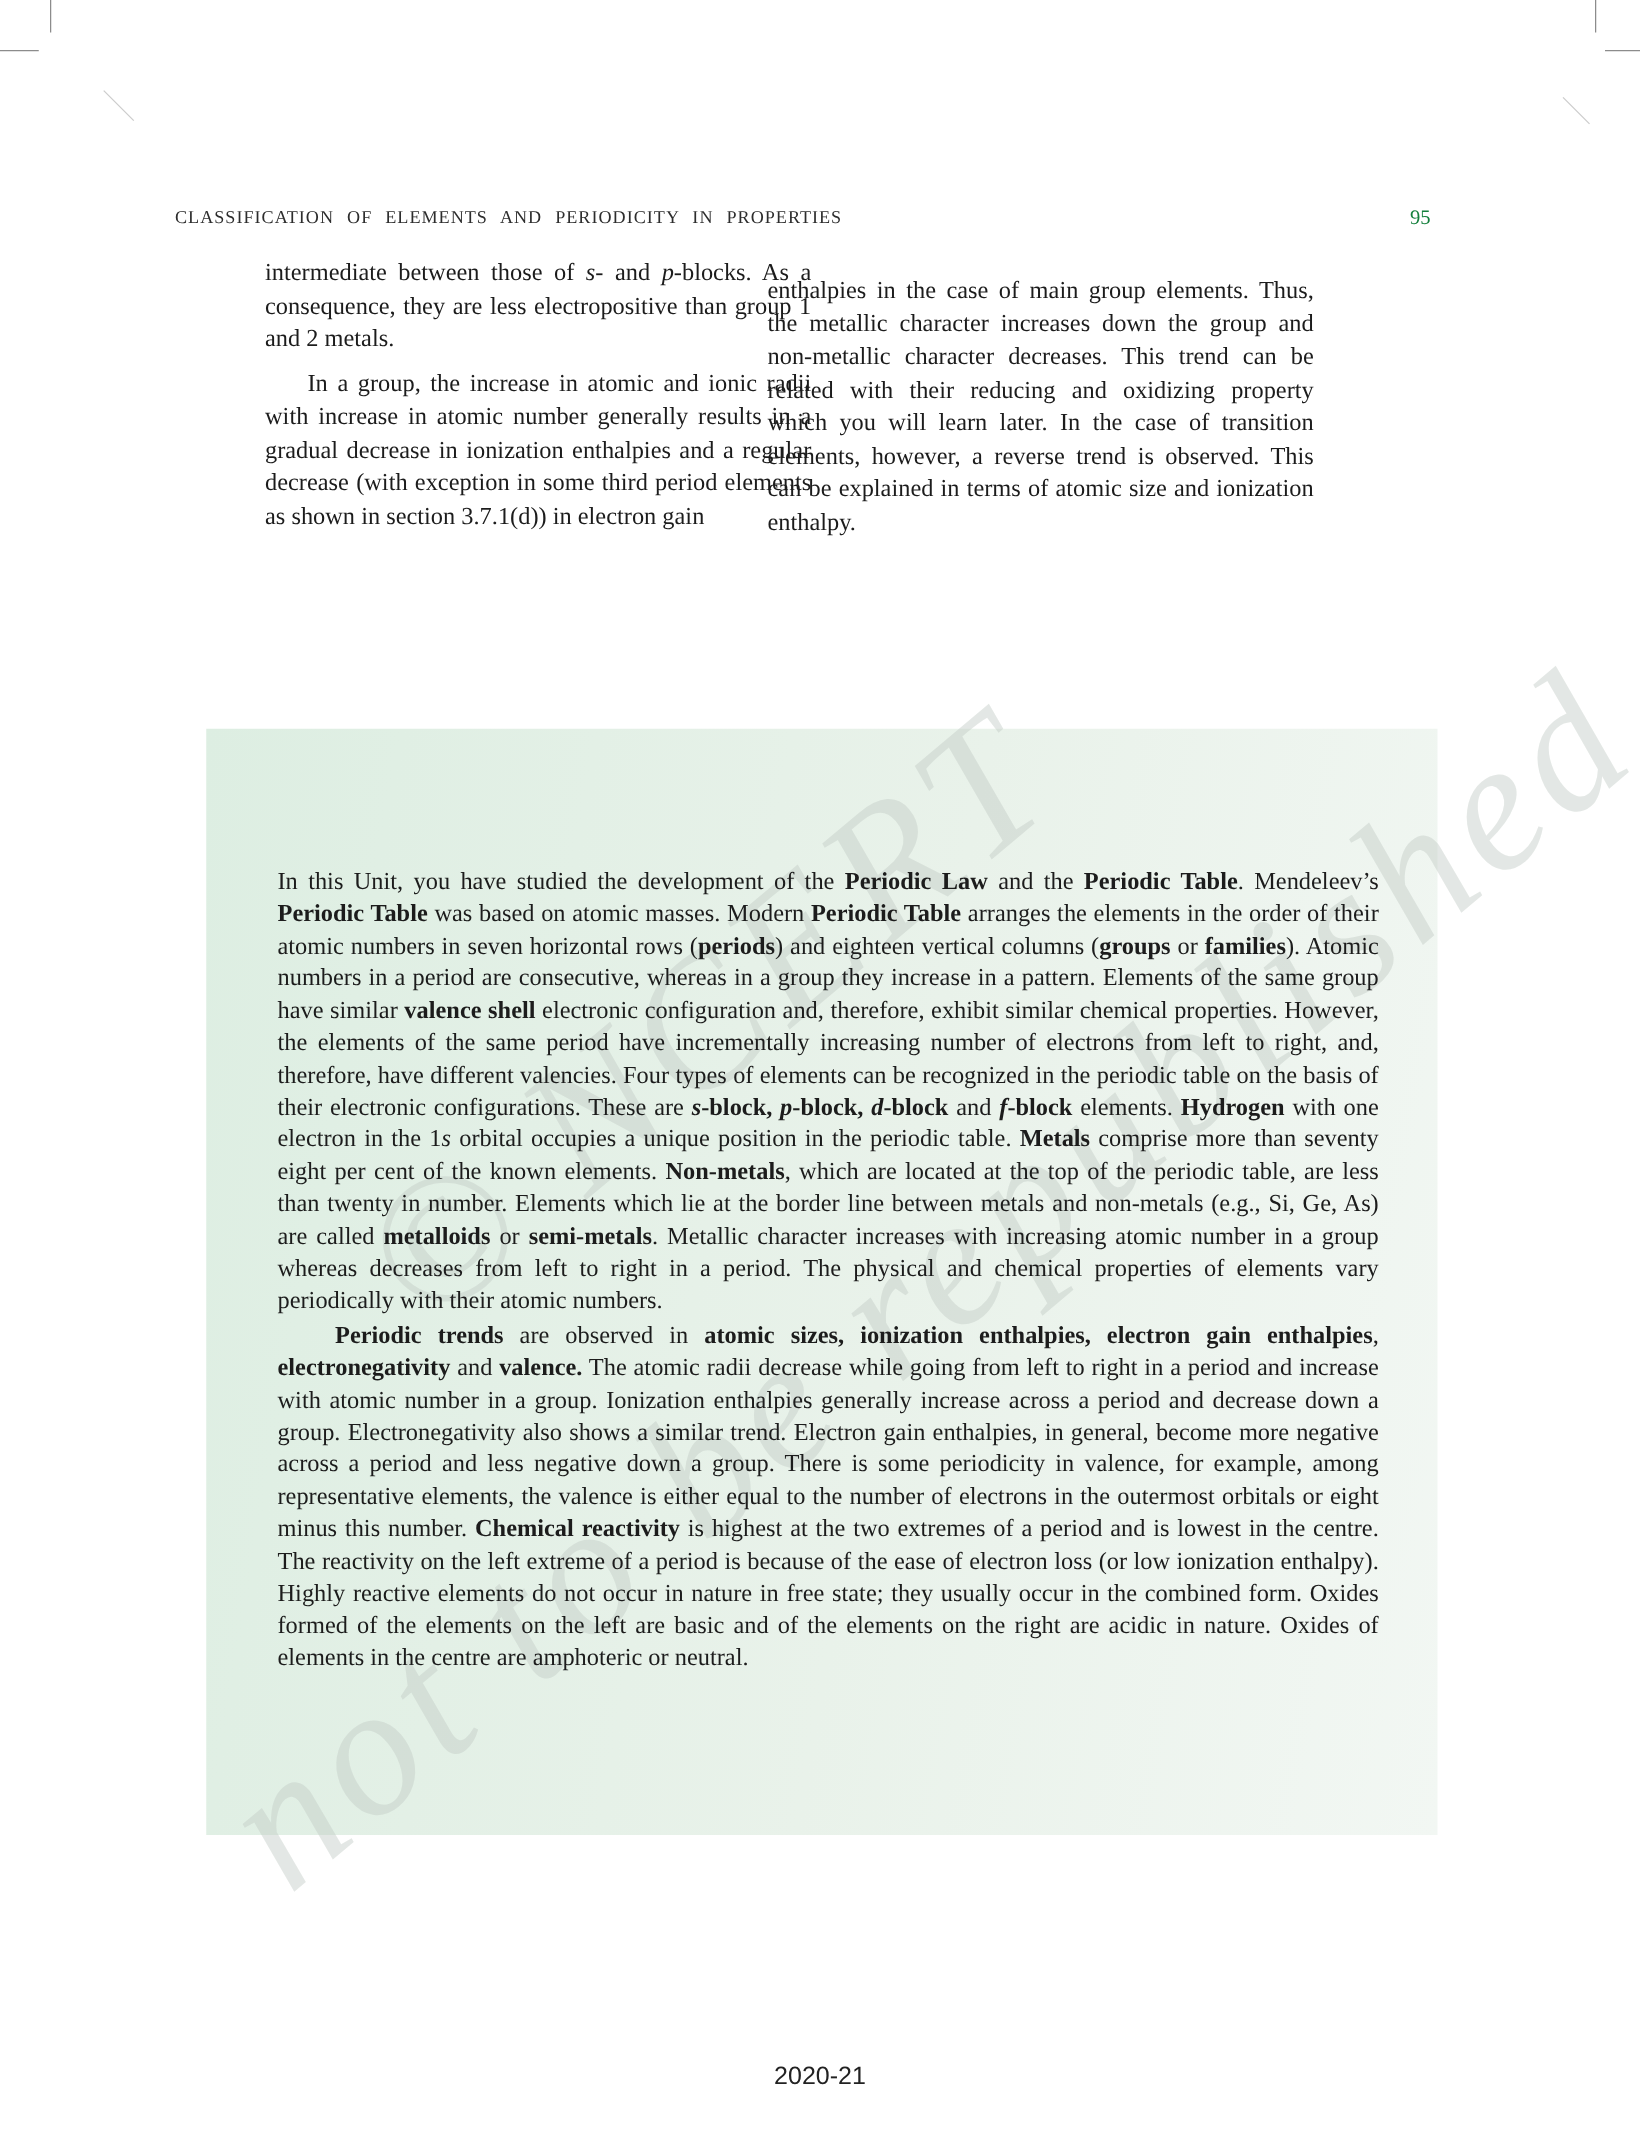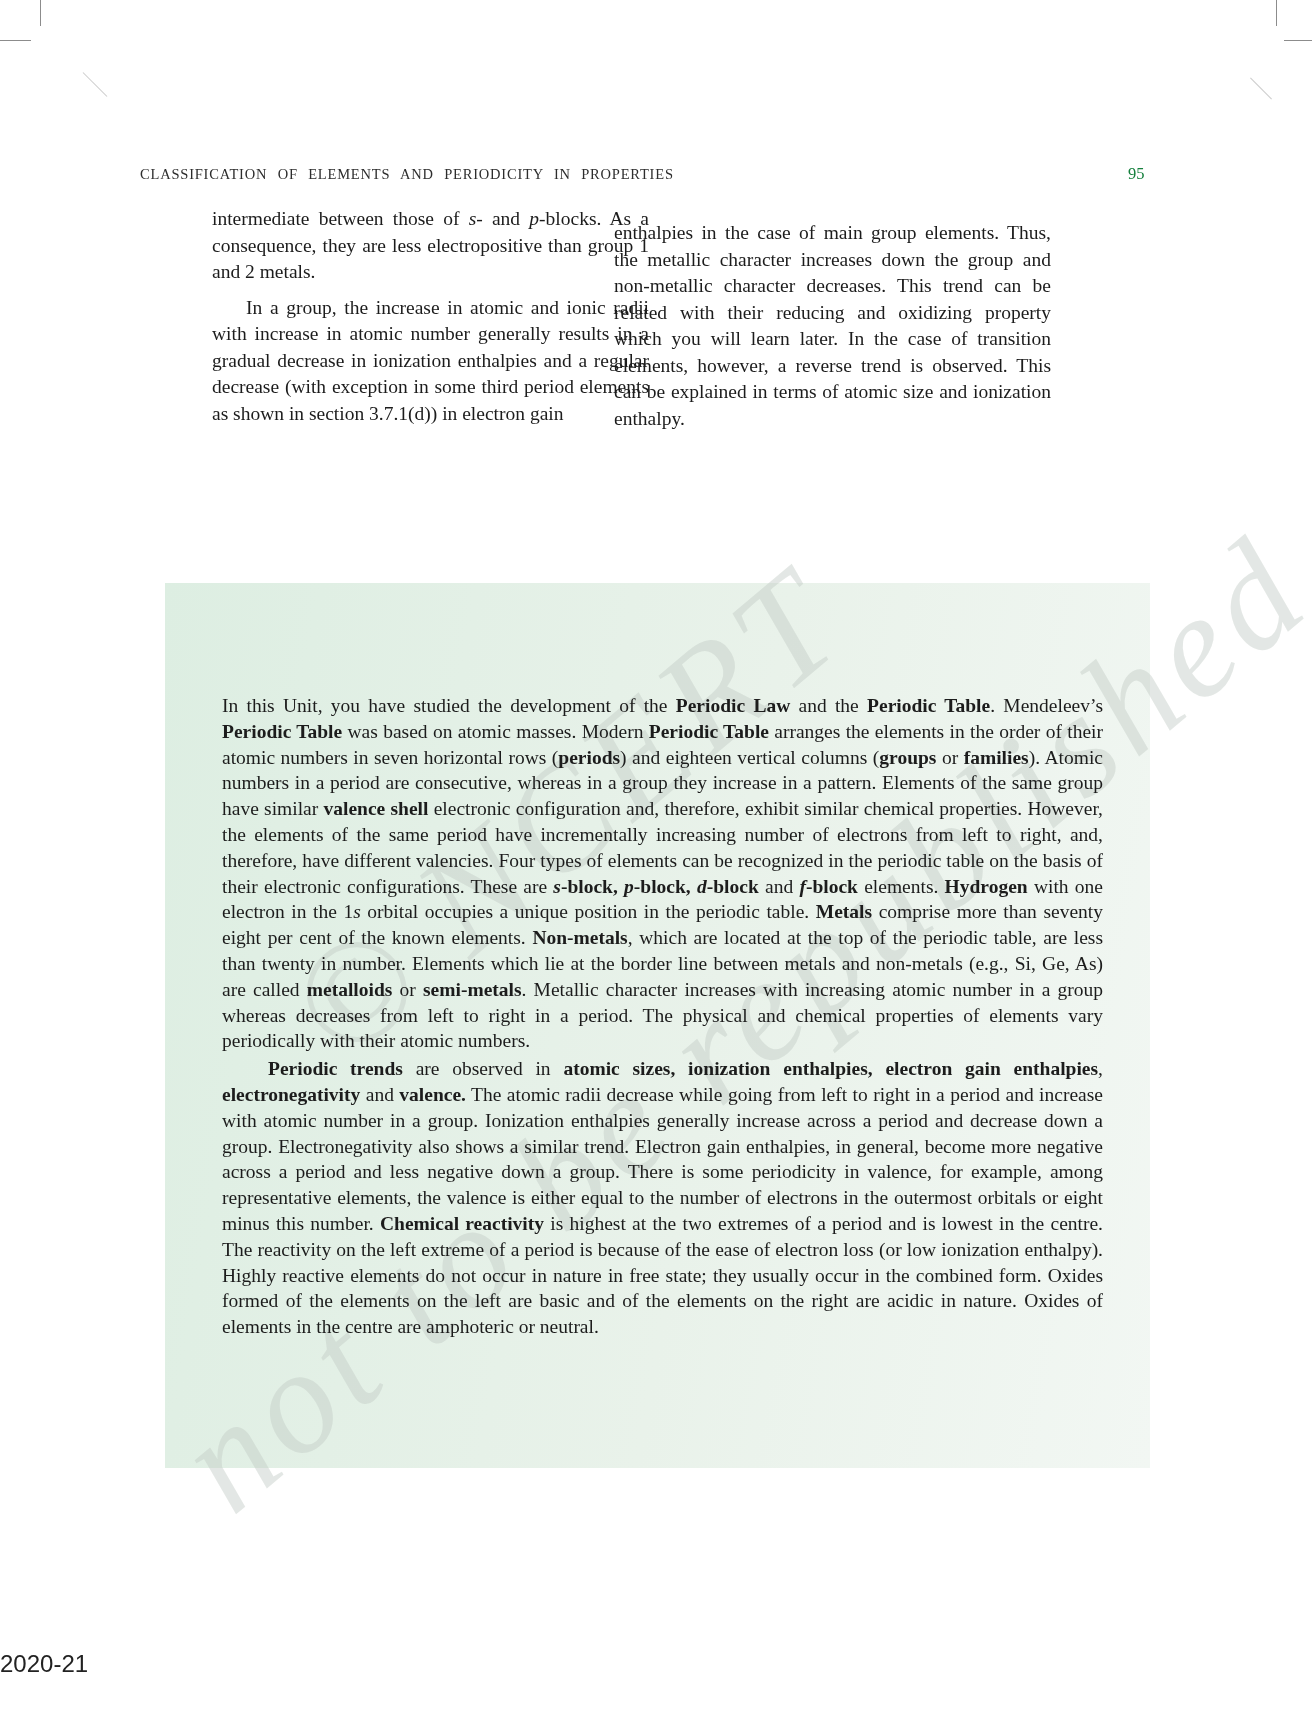--- a/index.html
+++ b/index.html
@@ -54,23 +54,23 @@
   .watermark{
     position:absolute;left:60px;top:400px;width:1190px;height:1040px;
     display:flex;flex-direction:column;align-items:center;justify-content:center;
     transform:rotate(-40deg);
     z-index:1;pointer-events:none;
     font-style:italic;font-size:148px;letter-spacing:8px;line-height:1.85;
     color:#c3ccc6;opacity:.45;white-space:nowrap;
   }
   
   .footer{
-    position:absolute;left:0;top:1650px;width:100%;
+    position:absolute;left:0;top:1650px;width:100%;text-align:center;
     font-family:"Liberation Sans","DejaVu Sans",sans-serif;
-    font-size:24px;color:#222;z-index:2;
+    font-size:20px;color:#222;z-index:2;
   }
 </style>
 </head>
 <body>
 
 <div class="mark" style="left:40px;top:0;width:1px;height:26px;"></div>
 <div class="mark" style="left:0;top:40px;width:31px;height:1px;"></div>
 <div class="mark diag" style="left:78px;top:84px;width:34px;height:1px;"></div>
 <div class="mark" style="left:1276px;top:0;width:1px;height:26px;"></div>
 <div class="mark" style="left:1284px;top:40px;width:28px;height:1px;"></div>

